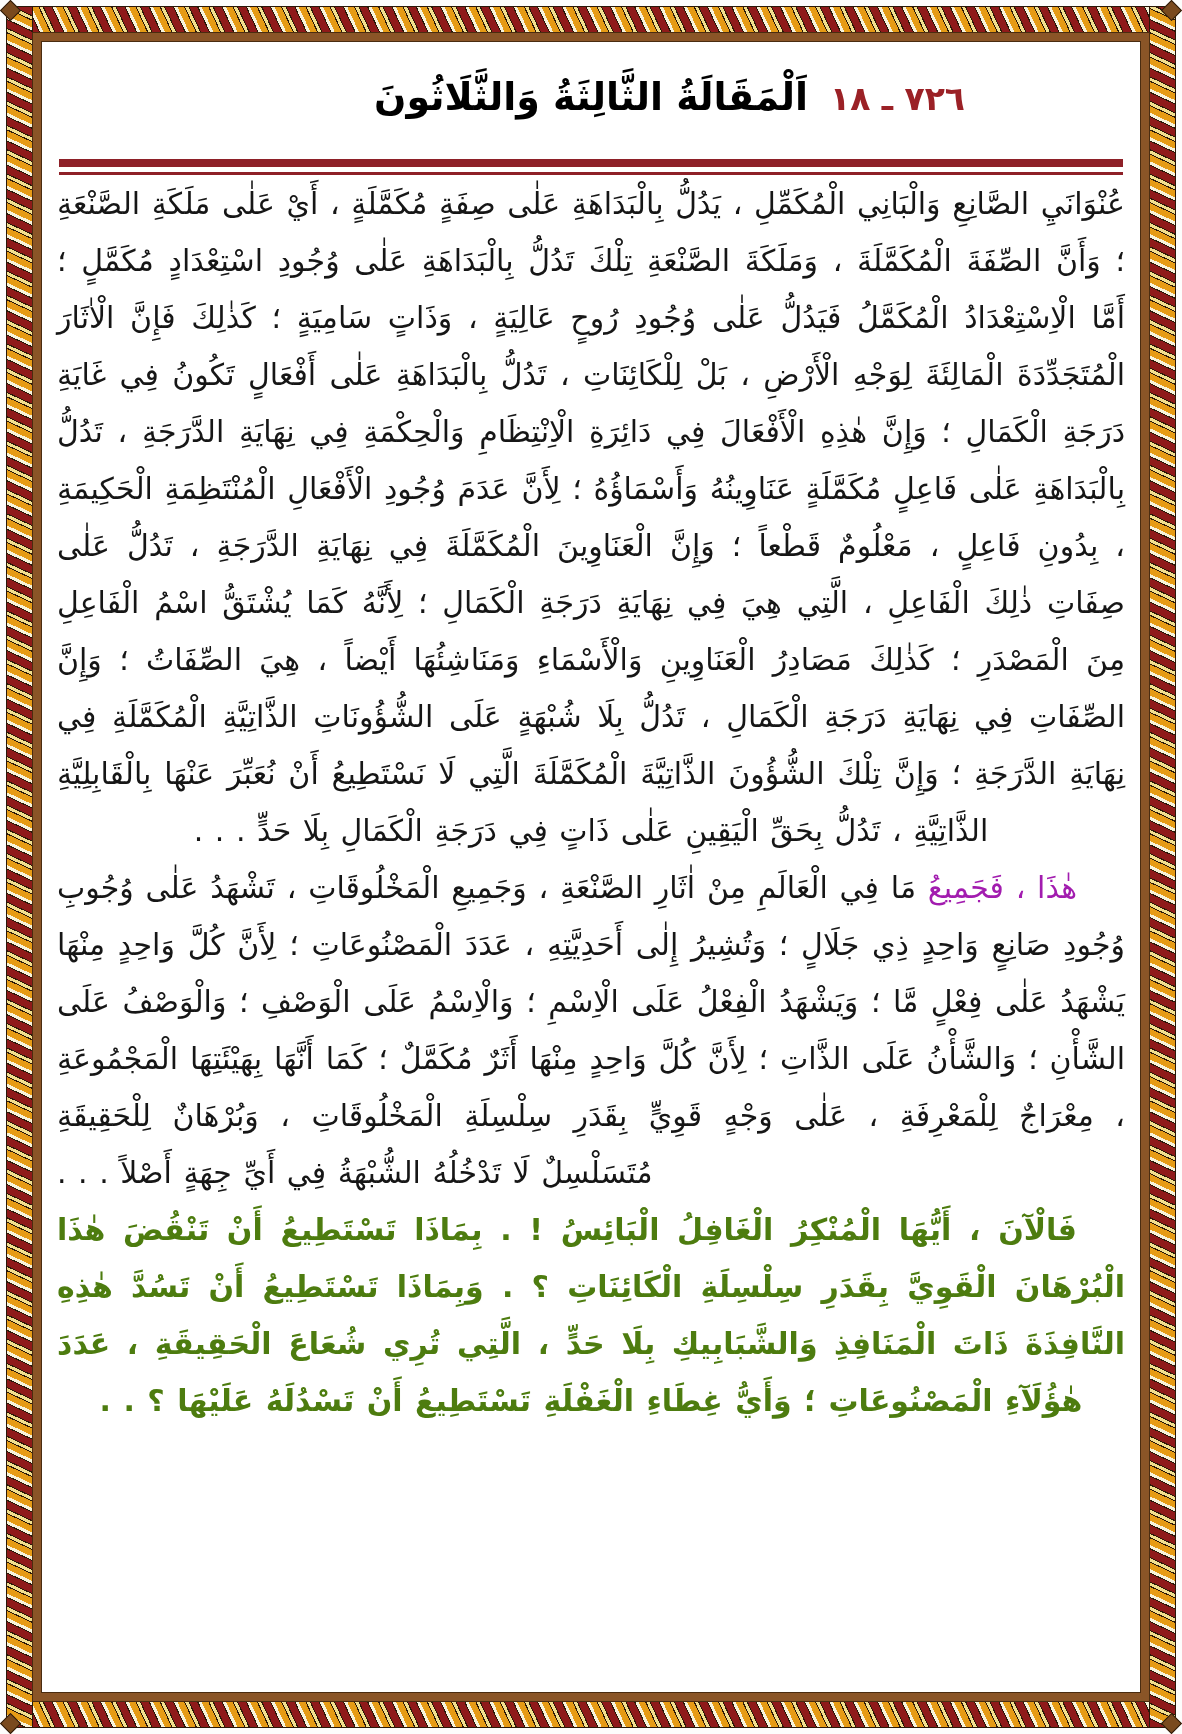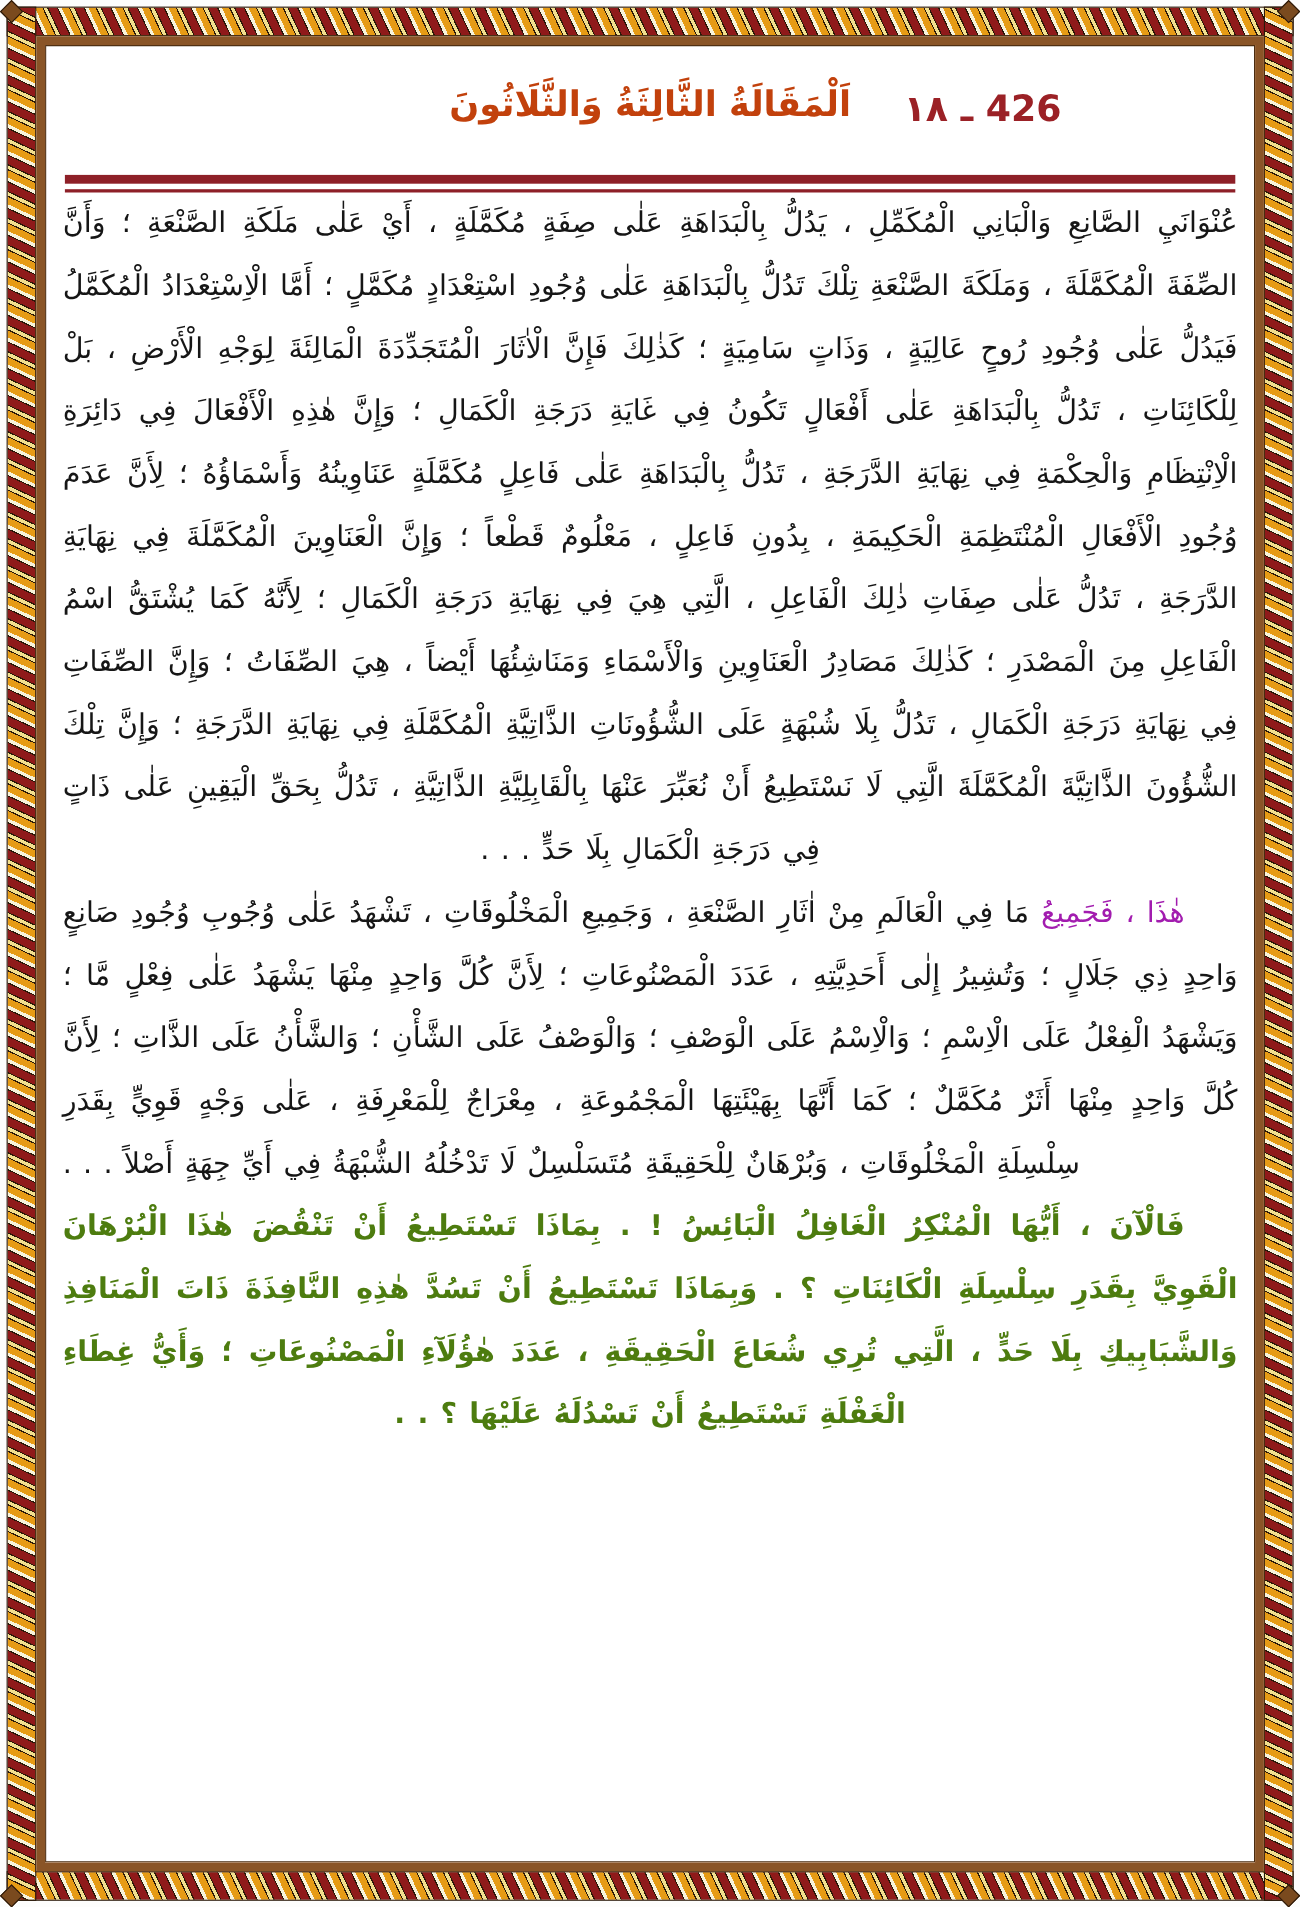--- a/index.html
+++ b/index.html
@@ -52,36 +52,36 @@
   .content {
     position: absolute; inset: 41px;
     padding: 20px 16px 0 16px;
     box-sizing: border-box;
     direction: rtl;
     color: #161616;
   }
   .header { position: relative; height: 92px; }
   .page-title {
     position: absolute; left: 50%; top: 14px; transform: translateX(-50%);
-    color: #c2410c; font-size: 32px; font-weight: bold; white-space: nowrap;
+    color: #000000; font-size: 38px; font-weight: bold; white-space: nowrap;
   }
   .page-ref {
     position: absolute; right: 160px; top: 18px;
     color: #9b2126; font-size: 33px; font-weight: bold; white-space: nowrap;
     direction: rtl;
   }
   .header-rule {
     height: 5px; margin: 6px 2px 0 2px;
     border-top: 8px solid #8e2028;
     border-bottom: 3px solid #8e2028;
   }
 
   .body-text p {
     margin: 0; text-align: justify;
-    font-size: 26px; line-height: 57px;
+    font-size: 30px; line-height: 57px;
     word-spacing: 2px;
   }
   .p1 { margin-top: 24px; text-align-last: center; }
   .p2 { margin-top: 56px; text-indent: 48px; text-align-last: left; }
   .p2 .lead { color: #a21caf; font-weight: normal; }
   .p3 {
     margin-top: 30px; text-indent: 48px;
     color: #4d7c0f; font-weight: bold;
     text-align-last: center;
     line-height: 60px;
@@ -98,21 +98,21 @@
   <div class="b-strip b-right"></div>
   <div class="corner-gem cg-tl"></div>
   <div class="corner-gem cg-tr"></div>
   <div class="corner-gem cg-bl"></div>
   <div class="corner-gem cg-br"></div>
   <div class="inner-frame"></div>
 
   <div class="content">
 
     <div class="header">
-      <div class="page-ref">426 ـ ١٨</div>
+      <div class="page-ref">٧٢٦ ـ ١٨</div>
       <div class="page-title">اَلْمَقَالَةُ الثَّالِثَةُ وَالثَّلَاثُونَ</div>
     </div>
 
     <div class="header-rule"></div>
 
     <div class="body-text">
       <p class="p1">عُنْوَانَيِ الصَّانِعِ وَالْبَانِي الْمُكَمِّلِ ، يَدُلُّ بِالْبَدَاهَةِ عَلٰى صِفَةٍ مُكَمَّلَةٍ ، أَيْ عَلٰى مَلَكَةِ الصَّنْعَةِ ؛ وَأَنَّ الصِّفَةَ الْمُكَمَّلَةَ ، وَمَلَكَةَ الصَّنْعَةِ تِلْكَ تَدُلُّ بِالْبَدَاهَةِ عَلٰى وُجُودِ اسْتِعْدَادٍ مُكَمَّلٍ ؛ أَمَّا الْاِسْتِعْدَادُ الْمُكَمَّلُ فَيَدُلُّ عَلٰى وُجُودِ رُوحٍ عَالِيَةٍ ، وَذَاتٍ سَامِيَةٍ ؛ كَذٰلِكَ فَإِنَّ الْاٰثَارَ الْمُتَجَدِّدَةَ الْمَالِئَةَ لِوَجْهِ الْأَرْضِ ، بَلْ لِلْكَائِنَاتِ ، تَدُلُّ بِالْبَدَاهَةِ عَلٰى أَفْعَالٍ تَكُونُ فِي غَايَةِ دَرَجَةِ الْكَمَالِ ؛ وَإِنَّ هٰذِهِ الْأَفْعَالَ فِي دَائِرَةِ الْاِنْتِظَامِ وَالْحِكْمَةِ فِي نِهَايَةِ الدَّرَجَةِ ، تَدُلُّ بِالْبَدَاهَةِ عَلٰى فَاعِلٍ مُكَمَّلَةٍ عَنَاوِينُهُ وَأَسْمَاؤُهُ ؛ لِأَنَّ عَدَمَ وُجُودِ الْأَفْعَالِ الْمُنْتَظِمَةِ الْحَكِيمَةِ ، بِدُونِ فَاعِلٍ ، مَعْلُومٌ قَطْعاً ؛ وَإِنَّ الْعَنَاوِينَ الْمُكَمَّلَةَ فِي نِهَايَةِ الدَّرَجَةِ ، تَدُلُّ عَلٰى صِفَاتِ ذٰلِكَ الْفَاعِلِ ، الَّتِي هِيَ فِي نِهَايَةِ دَرَجَةِ الْكَمَالِ ؛ لِأَنَّهُ كَمَا يُشْتَقُّ اسْمُ الْفَاعِلِ مِنَ الْمَصْدَرِ ؛ كَذٰلِكَ مَصَادِرُ الْعَنَاوِينِ وَالْأَسْمَاءِ وَمَنَاشِئُهَا أَيْضاً ، هِيَ الصِّفَاتُ ؛ وَإِنَّ الصِّفَاتِ فِي نِهَايَةِ دَرَجَةِ الْكَمَالِ ، تَدُلُّ بِلَا شُبْهَةٍ عَلَى الشُّؤُونَاتِ الذَّاتِيَّةِ الْمُكَمَّلَةِ فِي نِهَايَةِ الدَّرَجَةِ ؛ وَإِنَّ تِلْكَ الشُّؤُونَ الذَّاتِيَّةَ الْمُكَمَّلَةَ الَّتِي لَا نَسْتَطِيعُ أَنْ نُعَبِّرَ عَنْهَا بِالْقَابِلِيَّةِ الذَّاتِيَّةِ ، تَدُلُّ بِحَقِّ الْيَقِينِ عَلٰى ذَاتٍ فِي دَرَجَةِ الْكَمَالِ بِلَا حَدٍّ . . .</p>
 
       <p class="p2"><span class="lead">هٰذَا ، فَجَمِيعُ</span><span> مَا فِي الْعَالَمِ مِنْ اٰثَارِ الصَّنْعَةِ ، وَجَمِيعِ الْمَخْلُوقَاتِ ، تَشْهَدُ عَلٰى وُجُوبِ وُجُودِ صَانِعٍ وَاحِدٍ ذِي جَلَالٍ ؛ وَتُشِيرُ إِلٰى أَحَدِيَّتِهِ ، عَدَدَ الْمَصْنُوعَاتِ ؛ لِأَنَّ كُلَّ وَاحِدٍ مِنْهَا يَشْهَدُ عَلٰى فِعْلٍ مَّا ؛ وَيَشْهَدُ الْفِعْلُ عَلَى الْاِسْمِ ؛ وَالْاِسْمُ عَلَى الْوَصْفِ ؛ وَالْوَصْفُ عَلَى الشَّأْنِ ؛ وَالشَّأْنُ عَلَى الذَّاتِ ؛ لِأَنَّ كُلَّ وَاحِدٍ مِنْهَا أَثَرٌ مُكَمَّلٌ ؛ كَمَا أَنَّهَا بِهَيْئَتِهَا الْمَجْمُوعَةِ ، مِعْرَاجٌ لِلْمَعْرِفَةِ ، عَلٰى وَجْهٍ قَوِيٍّ بِقَدَرِ سِلْسِلَةِ الْمَخْلُوقَاتِ ، وَبُرْهَانٌ لِلْحَقِيقَةِ مُتَسَلْسِلٌ لَا تَدْخُلُهُ الشُّبْهَةُ فِي أَيِّ جِهَةٍ أَصْلاً . . .</span></p>
 

